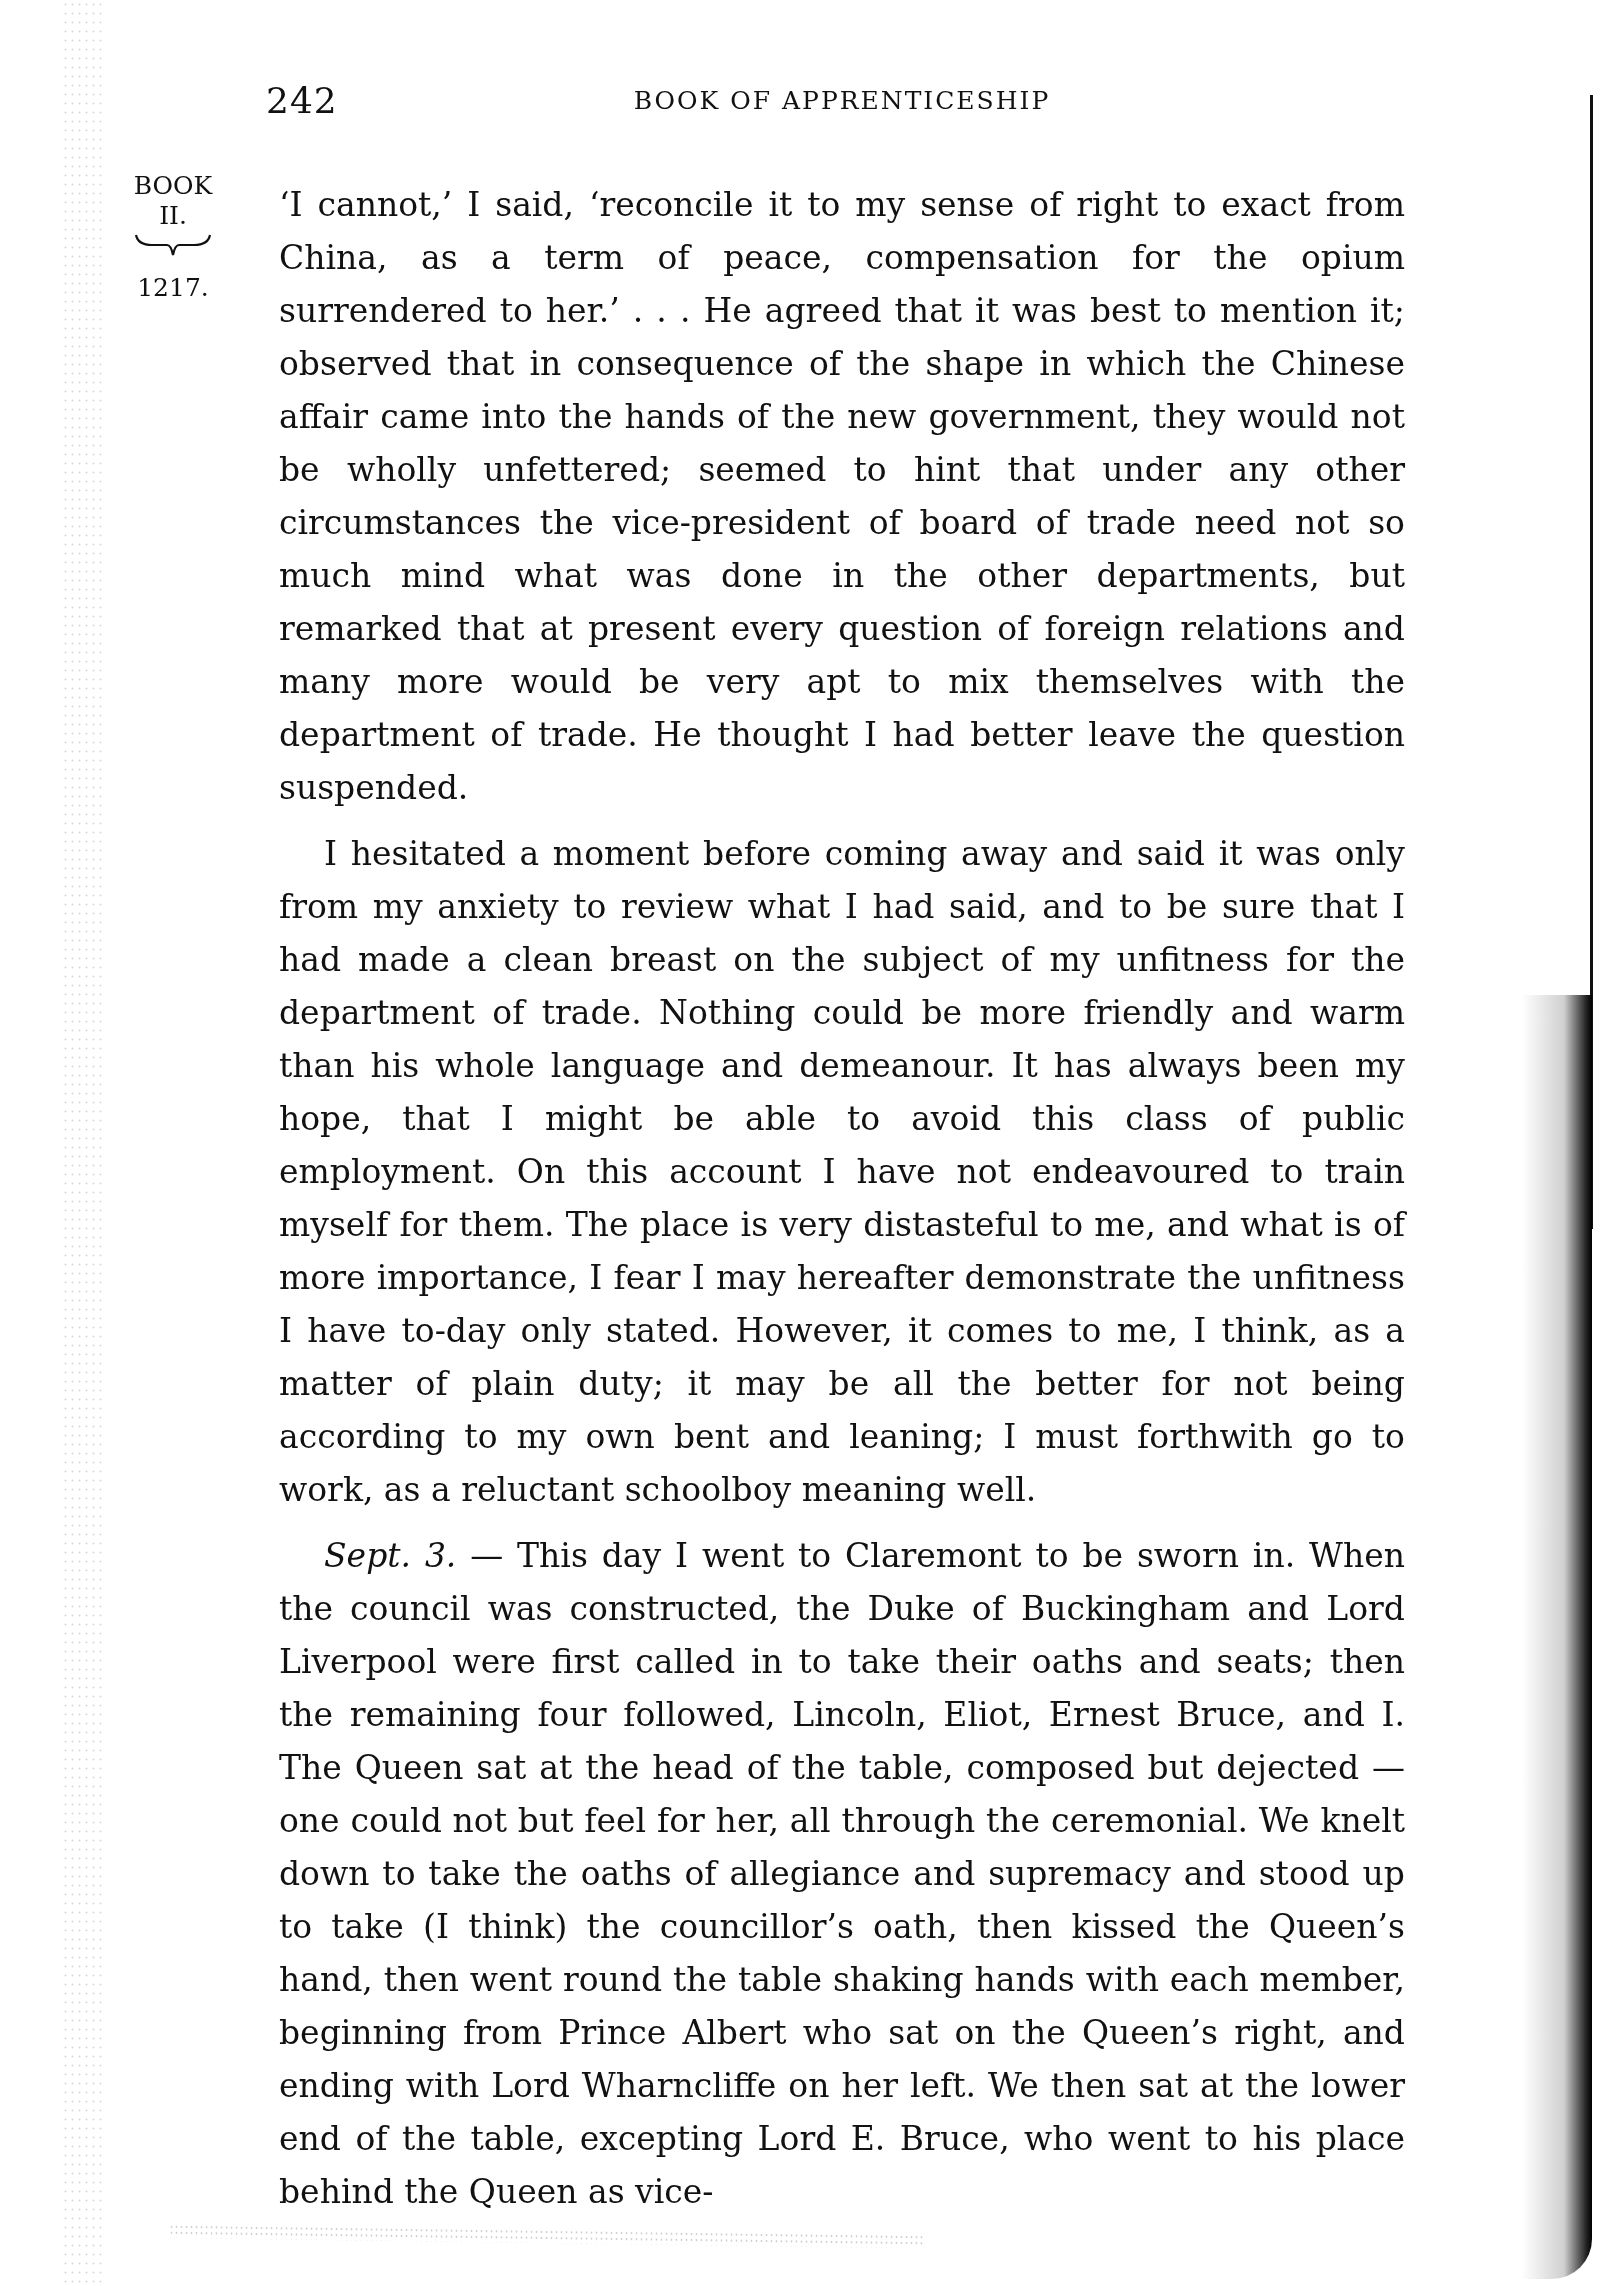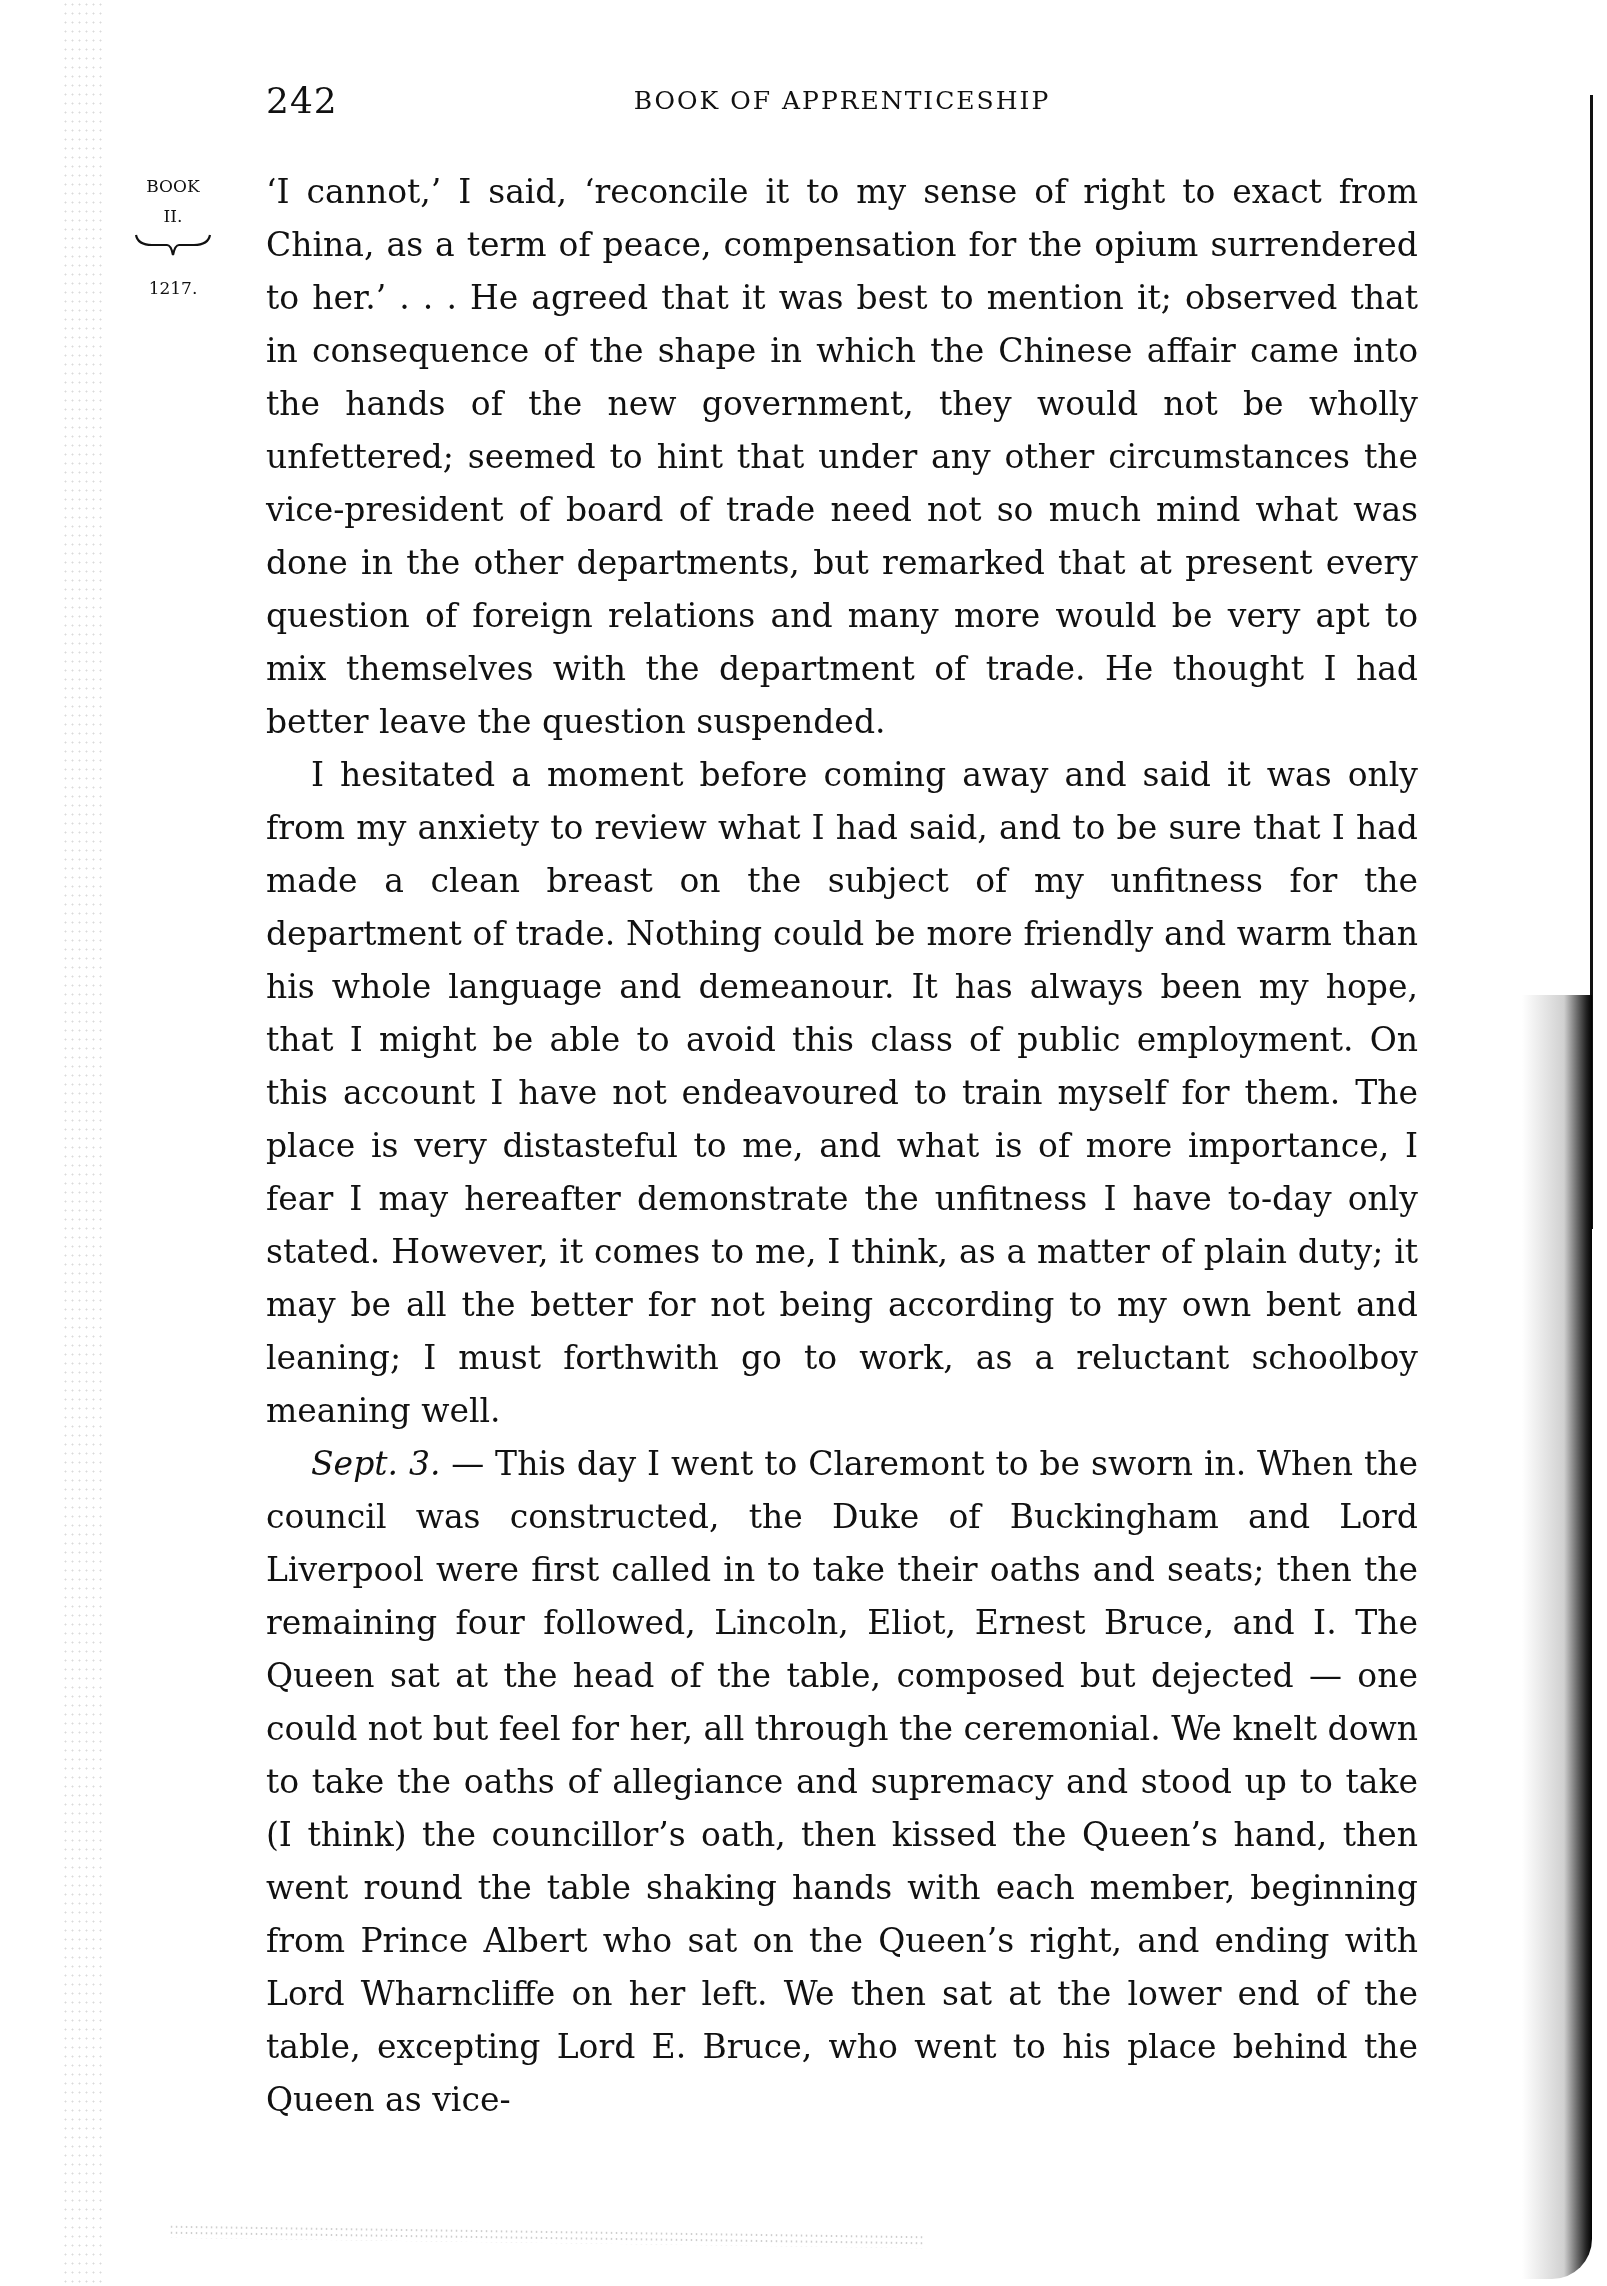--- a/index.html
+++ b/index.html
@@ -7,24 +7,24 @@
   .page{position:absolute;left:0;top:0;width:1448px;height:2287px;}
   .left-speckle{position:absolute;left:62px;top:0;width:40px;height:2287px;
     background-image:radial-gradient(circle,#bbb 0.8px,transparent 1.2px);background-size:7px 9px;opacity:.55;}
   .right-rule{position:absolute;left:1590px;top:95px;width:3px;height:1134px;background:#111;}
   .right-shadow{position:absolute;left:1522px;top:995px;width:70px;height:1284px;
     background:linear-gradient(90deg,rgba(255,255,255,0) 0%,rgba(120,120,120,.35) 60%,#222 92%,#000 100%);
     border-bottom-right-radius:40px;}
   .header{position:absolute;top:80px;left:266px;width:1152px;height:50px;}
   .page-num{position:absolute;left:0;top:0;font-size:36px;letter-spacing:1px;}
   .running-head{position:absolute;left:0;width:1152px;top:6px;text-align:center;font-size:25px;letter-spacing:2px;font-variant:small-caps;}
-  .margin-note{position:absolute;left:127px;top:171px;width:92px;text-align:center;font-size:17px;line-height:30px;}
+  .margin-note{position:absolute;left:127px;top:171px;width:92px;text-align:center;font-size:25px;line-height:30px;}
   .brace{display:block;width:78px;height:26px;margin:2px auto 14px auto;}
   .body{position:absolute;left:266px;top:165px;width:1152px;font-size:33px;line-height:53px;text-align:justify;}
-  .body p{margin:0;text-indent:0;}
+  .body p{margin:13px;text-indent:0;}
   .body p.indent{text-indent:45px;}
   .body .nobreak-last{text-align-last:left;}
   .date{font-style:italic;}
   .scan-dust{position:absolute;left:169px;top:2229px;width:756px;height:14px;
     background-image:radial-gradient(circle,#aaa 0.8px,transparent 1.2px);background-size:5px 6px;opacity:.6;transform:rotate(0.8deg);}
 </style>
 </head>
 <body>
 
 <div class="page">

